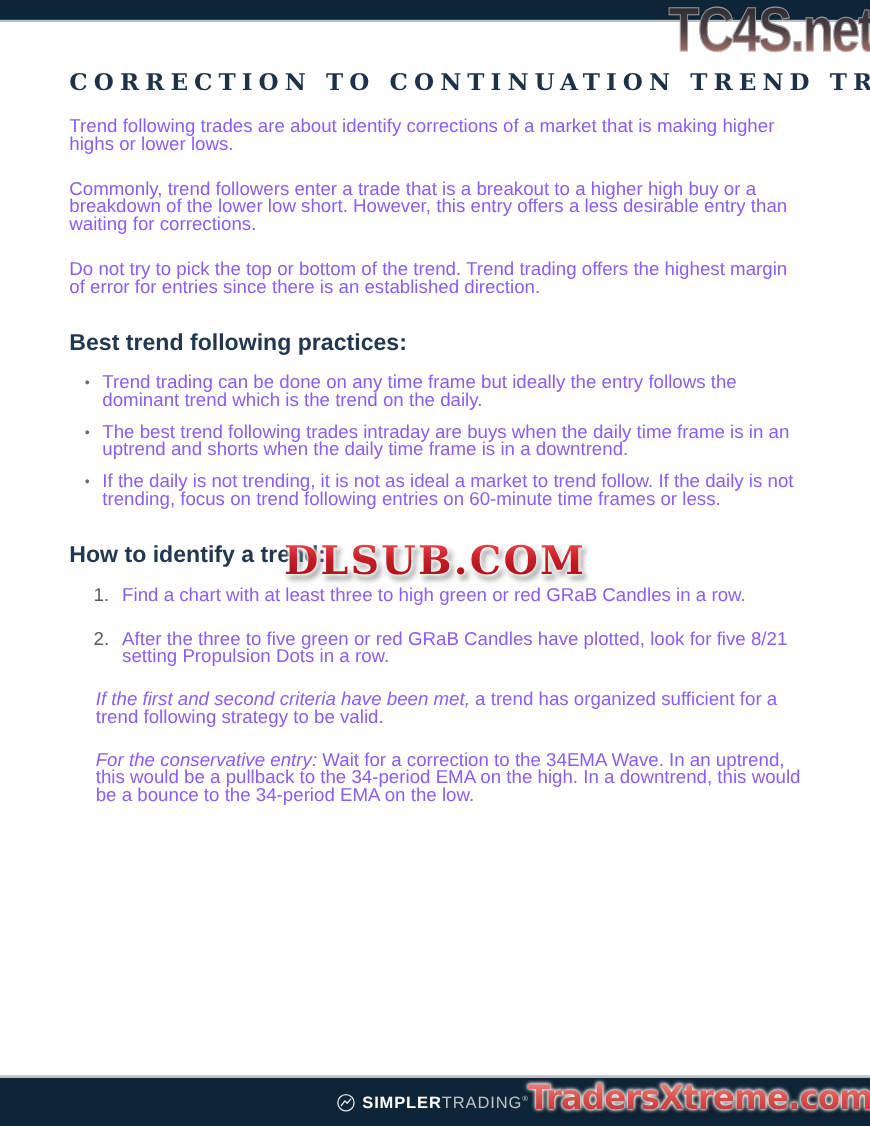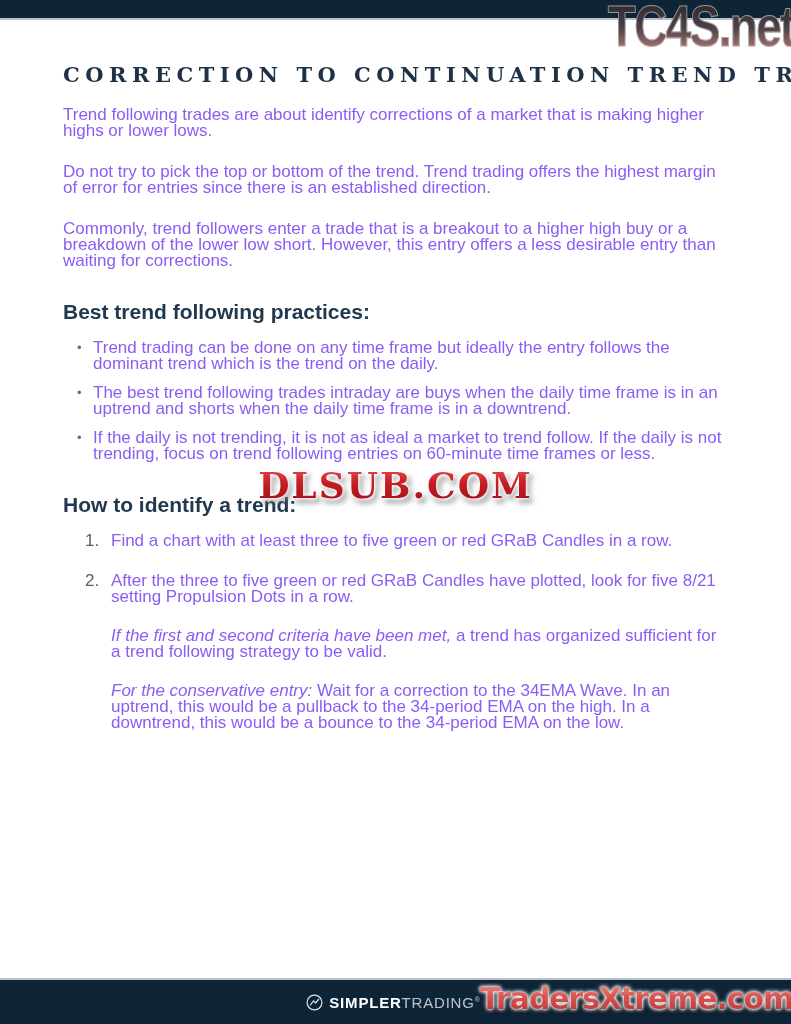--- a/index.html
+++ b/index.html
@@ -34,21 +34,21 @@
     letter-spacing: -2px;
     transform: scale(0.82, 1.02);
     transform-origin: top right;
     background: linear-gradient(180deg, #2c2c31 12%, #4d4044 52%, #a2736c 88%);
     -webkit-background-clip: text; background-clip: text;
     color: transparent;
     -webkit-text-stroke: 1px rgba(230,232,235,0.55);
     z-index: 30;
   }
   .wm-dlsub {
-    position: absolute; top: 463px; left: 50%;
+    position: absolute; top: 488px; left: 50%;
     transform: translateX(-50%);
     font-family: "DejaVu Serif", serif;
     font-weight: 700; font-size: 36px; line-height: 44px;
     letter-spacing: 2px;
     background: linear-gradient(180deg, #ec5a5e 0%, #c81d24 45%, #9c1015 100%);
     -webkit-background-clip: text; background-clip: text;
     color: transparent;
     filter: drop-shadow(0 0 2px #ffffff) drop-shadow(0 0 1px #ffffff) drop-shadow(3px 4px 2px rgba(110,110,110,0.55));
     z-index: 20;
     white-space: nowrap;
@@ -111,21 +111,21 @@
     position: relative;
     counter-increment: step;
     padding-left: 48px;
     margin-bottom: 23px;
   }
   ol.steps li::before {
     content: counter(step) ".";
     position: absolute; left: 22px; top: 0;
     color: #595d63;
   }
-  .note { margin-left: 48px; margin-bottom: 23px; }
+  .note { margin-left: 24px; margin-bottom: 23px; }
   .note .lead { font-style: italic; }
 
   
   .logo {
     display: flex; align-items: center;
     gap: 6px;
     margin-right: 4px;
   }
   .logo svg { display: block; }
   .logo-text { font-size: 15px; letter-spacing: 0.8px; color: #ffffff; white-space: nowrap; }
@@ -140,35 +140,35 @@
 
 <div class="wm-tc4s">TC4S.net</div>
 
 <div class="wm-dlsub">DLSUB.COM</div>
 
 <div class="content">
 
   <h1 class="doc-title">CORRECTION TO CONTINUATION TREND TRADING</h1>
 
   <p class="body-text">Trend following trades are about identify corrections of a market that is making higher highs or lower lows.</p>
+  <p class="body-text">Commonly, trend followers enter a trade that is a breakout to a higher high buy or a breakdown of the lower low short. However, this entry offers a less desirable entry than waiting for corrections.</p>
   <p class="body-text">Do not try to pick the top or bottom of the trend. Trend trading offers the highest margin of error for entries since there is an established direction.</p>
-  <p class="body-text">Commonly, trend followers enter a trade that is a breakout to a higher high buy or a breakdown of the lower low short. However, this entry offers a less desirable entry than waiting for corrections.</p>
 
   <h2 class="sub-heading">Best trend following practices:</h2>
 
   <ul class="bullets">
     <li>Trend trading can be done on any time frame but ideally the entry follows the dominant trend which is the trend on the daily.</li>
     <li>The best trend following trades intraday are buys when the daily time frame is in an uptrend and shorts when the daily time frame is in a downtrend.</li>
     <li>If the daily is not trending, it is not as ideal a market to trend follow. If the daily is not trending, focus on trend following entries on 60-minute time frames or less.</li>
   </ul>
 
   <h2 class="sub-heading">How to identify a trend:</h2>
 
   <ol class="steps">
-    <li style="margin-bottom:24px;">Find a chart with at least three to five green or red GRaB Candles in a row.</li>
+    <li style="margin-bottom:24px;">Find a chart with at least three to high green or red GRaB Candles in a row.</li>
     <li>After the three to five green or red GRaB Candles have plotted, look for five 8/21 setting Propulsion Dots in a row.</li>
   </ol>
 
   <p class="note"><span class="lead">If the first and second criteria have been met,</span><span> a trend has organized sufficient for a trend following strategy to be valid.</span></p>
 
 
   <p class="note"><span class="lead">For the conservative entry:</span><span> Wait for a correction to the 34EMA Wave. In an uptrend, this would be a pullback to the 34-period EMA on the high. In a downtrend, this would be a bounce to the 34-period EMA on the low.</span></p>
 
 </div>
 

